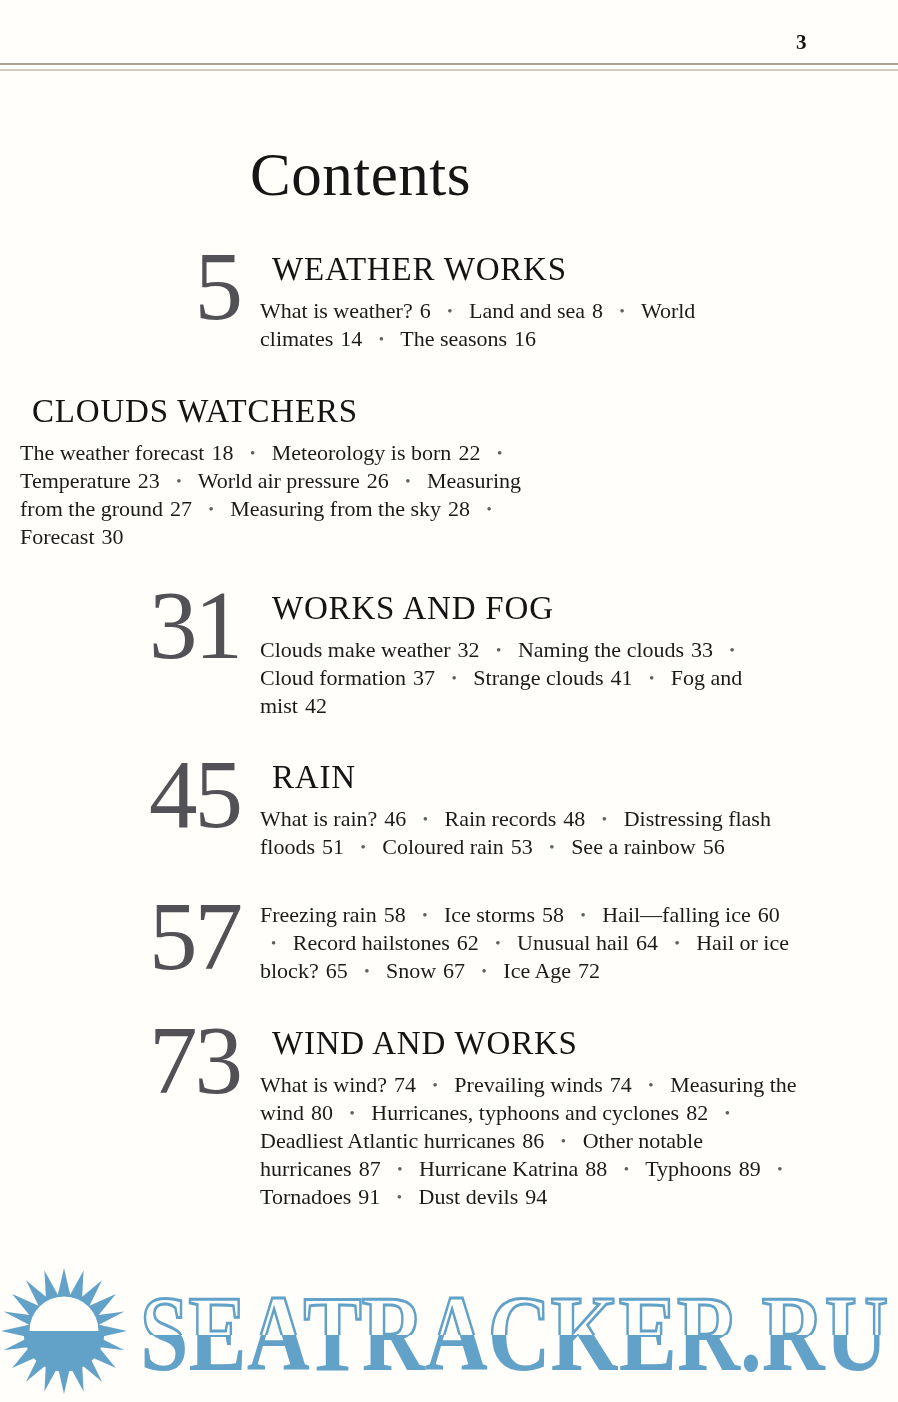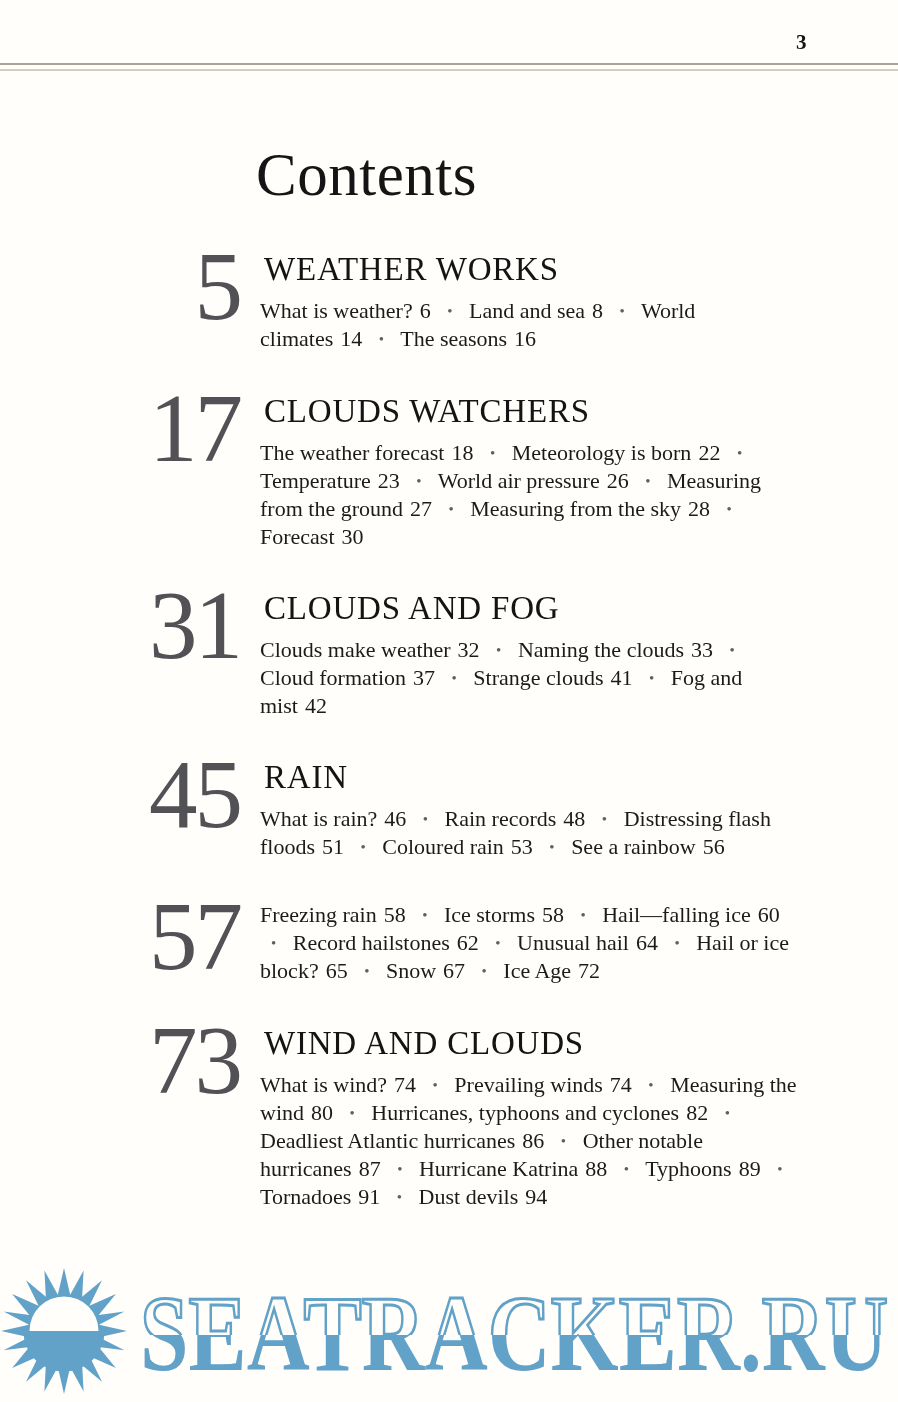--- a/index.html
+++ b/index.html
@@ -10,33 +10,33 @@
   }
   .folio {
     position:absolute; top:30px; left:796px;
     font-size:21px; font-weight:700; color:#141414;
   }
   .rule {
     position:absolute; top:63px; left:0; width:898px; height:4px;
     border-top:2px solid #aaa294; border-bottom:2px solid #d3cdc1;
   }
   .title {
-    position:absolute; top:140px; left:256px; margin:0;
+    position:absolute; top:140px; left:250px; margin:0;
     font-size:61px; font-weight:400; color:#151515; letter-spacing:0.5px;
   }
   .toc { position:absolute; top:251px; left:0; width:898px; }
   .toc-section { display:flex; margin-bottom:40px; }
   .sec-num {
     flex:0 0 240px; text-align:right;
     font-size:97px; line-height:1; margin-top:-13px;
     color:#515156; letter-spacing:-3px;
   }
   .sec-body { margin-left:20px; width:537px; }
   .sec-title {
-    margin:0 0 9px 4px; font-size:33px; font-weight:400;
+    margin:0 0 9px 12px; font-size:33px; font-weight:400;
     letter-spacing:0.8px; color:#141414; white-space:nowrap;
   }
   .sec-entries { margin:0; font-size:22px; line-height:27px; color:#1b1b1b; }
   .entry { display:inline;text-align:right; }
   .entry-page { margin-left:7px; }
   .bullet {
     color:#5f5f5f; font-size:15px; margin:0 11px; vertical-align:2px;
   }
   .watermark { position:absolute; left:0; top:1262px; width:766px; height:140px; }
   .sun-svg { position:absolute; left:-2px; top:2px; }
@@ -54,50 +54,49 @@
 
   <main class="toc">
       <section class="toc-section">
         <div class="sec-num">5</div>
         <div class="sec-body">
           <h2 class="sec-title">WEATHER WORKS</h2>
           <p class="sec-entries"><span class="entry"><span class="entry-label">What is weather?</span><span class="entry-page">6</span></span> <span class="bullet">•</span> <span class="entry"><span class="entry-label">Land and sea</span><span class="entry-page">8</span></span> <span class="bullet">•</span> <span class="entry"><span class="entry-label">World climates</span><span class="entry-page">14</span></span> <span class="bullet">•</span> <span class="entry"><span class="entry-label">The seasons</span><span class="entry-page">16</span></span></p>
         </div>
       </section>
       <section class="toc-section">
-        <div class="sec-num">17</div>
         <div class="sec-body">
           <h2 class="sec-title">CLOUDS WATCHERS</h2>
           <p class="sec-entries"><span class="entry"><span class="entry-label">The weather forecast</span><span class="entry-page">18</span></span> <span class="bullet">•</span> <span class="entry"><span class="entry-label">Meteorology is born</span><span class="entry-page">22</span></span> <span class="bullet">•</span> <span class="entry"><span class="entry-label">Temperature</span><span class="entry-page">23</span></span> <span class="bullet">•</span> <span class="entry"><span class="entry-label">World air pressure</span><span class="entry-page">26</span></span> <span class="bullet">•</span> <span class="entry"><span class="entry-label">Measuring from the ground</span><span class="entry-page">27</span></span> <span class="bullet">•</span> <span class="entry"><span class="entry-label">Measuring from the sky</span><span class="entry-page">28</span></span> <span class="bullet">•</span> <span class="entry"><span class="entry-label">Forecast</span><span class="entry-page">30</span></span></p>
         </div>
       </section>
       <section class="toc-section">
         <div class="sec-num">31</div>
         <div class="sec-body">
-          <h2 class="sec-title">CLOUDS AND FOG</h2>
+          <h2 class="sec-title">WORKS AND FOG</h2>
           <p class="sec-entries"><span class="entry"><span class="entry-label">Clouds make weather</span><span class="entry-page">32</span></span> <span class="bullet">•</span> <span class="entry"><span class="entry-label">Naming the clouds</span><span class="entry-page">33</span></span> <span class="bullet">•</span> <span class="entry"><span class="entry-label">Cloud formation</span><span class="entry-page">37</span></span> <span class="bullet">•</span> <span class="entry"><span class="entry-label">Strange clouds</span><span class="entry-page">41</span></span> <span class="bullet">•</span> <span class="entry"><span class="entry-label">Fog and mist</span><span class="entry-page">42</span></span></p>
         </div>
       </section>
       <section class="toc-section">
         <div class="sec-num">45</div>
         <div class="sec-body">
           <h2 class="sec-title">RAIN</h2>
           <p class="sec-entries"><span class="entry"><span class="entry-label">What is rain?</span><span class="entry-page">46</span></span> <span class="bullet">•</span> <span class="entry"><span class="entry-label">Rain records</span><span class="entry-page">48</span></span> <span class="bullet">•</span> <span class="entry"><span class="entry-label">Distressing flash floods</span><span class="entry-page">51</span></span> <span class="bullet">•</span> <span class="entry"><span class="entry-label">Coloured rain</span><span class="entry-page">53</span></span> <span class="bullet">•</span> <span class="entry"><span class="entry-label">See a rainbow</span><span class="entry-page">56</span></span></p>
         </div>
       </section>
       <section class="toc-section">
         <div class="sec-num">57</div>
         <div class="sec-body">
           <p class="sec-entries"><span class="entry"><span class="entry-label">Freezing rain</span><span class="entry-page">58</span></span> <span class="bullet">•</span> <span class="entry"><span class="entry-label">Ice storms</span><span class="entry-page">58</span></span> <span class="bullet">•</span> <span class="entry"><span class="entry-label">Hail—falling ice</span><span class="entry-page">60</span></span> <span class="bullet">•</span> <span class="entry"><span class="entry-label">Record hailstones</span><span class="entry-page">62</span></span> <span class="bullet">•</span> <span class="entry"><span class="entry-label">Unusual hail</span><span class="entry-page">64</span></span> <span class="bullet">•</span> <span class="entry"><span class="entry-label">Hail or ice block?</span><span class="entry-page">65</span></span> <span class="bullet">•</span> <span class="entry"><span class="entry-label">Snow</span><span class="entry-page">67</span></span> <span class="bullet">•</span> <span class="entry"><span class="entry-label">Ice Age</span><span class="entry-page">72</span></span></p>
         </div>
       </section>
       <section class="toc-section">
         <div class="sec-num">73</div>
         <div class="sec-body">
-          <h2 class="sec-title">WIND AND CLOUDS</h2>
+          <h2 class="sec-title">WIND AND WORKS</h2>
           <p class="sec-entries"><span class="entry"><span class="entry-label">What is wind?</span><span class="entry-page">74</span></span> <span class="bullet">•</span> <span class="entry"><span class="entry-label">Prevailing winds</span><span class="entry-page">74</span></span> <span class="bullet">•</span> <span class="entry"><span class="entry-label">Measuring the wind</span><span class="entry-page">80</span></span> <span class="bullet">•</span> <span class="entry"><span class="entry-label">Hurricanes, typhoons and cyclones</span><span class="entry-page">82</span></span> <span class="bullet">•</span> <span class="entry"><span class="entry-label">Deadliest Atlantic hurricanes</span><span class="entry-page">86</span></span> <span class="bullet">•</span> <span class="entry"><span class="entry-label">Other notable hurricanes</span><span class="entry-page">87</span></span> <span class="bullet">•</span> <span class="entry"><span class="entry-label">Hurricane Katrina</span><span class="entry-page">88</span></span> <span class="bullet">•</span> <span class="entry"><span class="entry-label">Typhoons</span><span class="entry-page">89</span></span> <span class="bullet">•</span> <span class="entry"><span class="entry-label">Tornadoes</span><span class="entry-page">91</span></span> <span class="bullet">•</span> <span class="entry"><span class="entry-label">Dust devils</span><span class="entry-page">94</span></span></p>
         </div>
       </section>
     </main>
 
   <div class="watermark">
     <svg class="sun-svg" width="132" height="137" viewBox="0 0 130 135">
       <polygon fill="#62a2c8" points="
         127,66 99.5,72.1 124.5,85.1 99.2,81.8 116.1,102.4 90.1,90.8 102.4,116.1
         82.9,99.8 84.3,125.7 71.1,101.6 65,128 58.9,101.6 45.7,125.7 47.1,99.8

